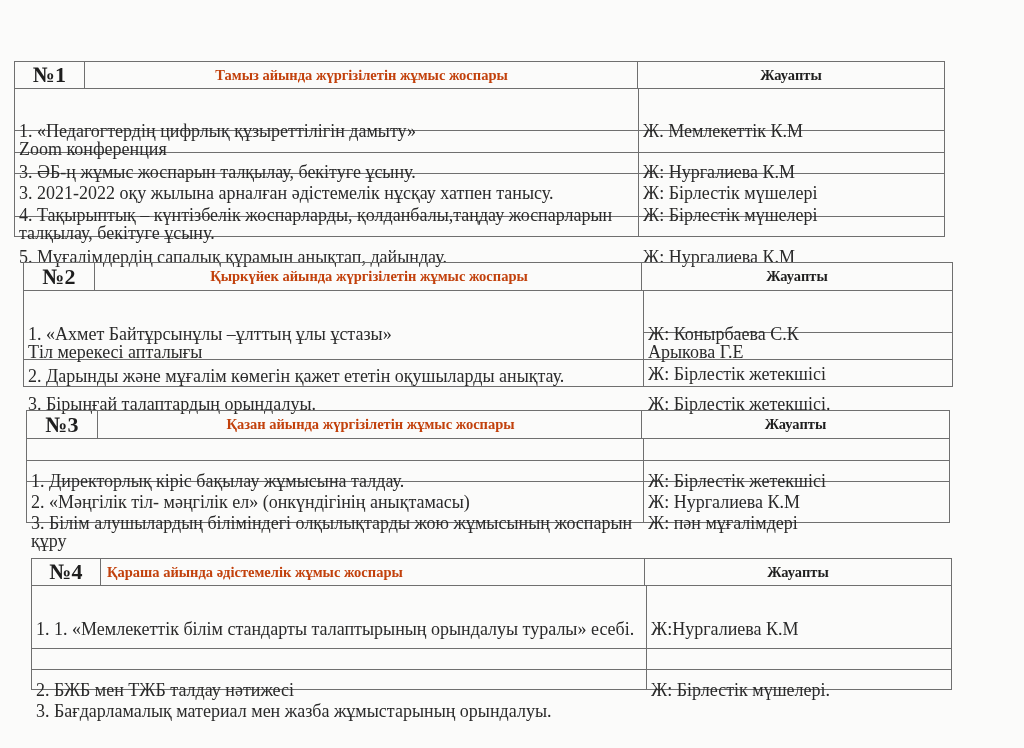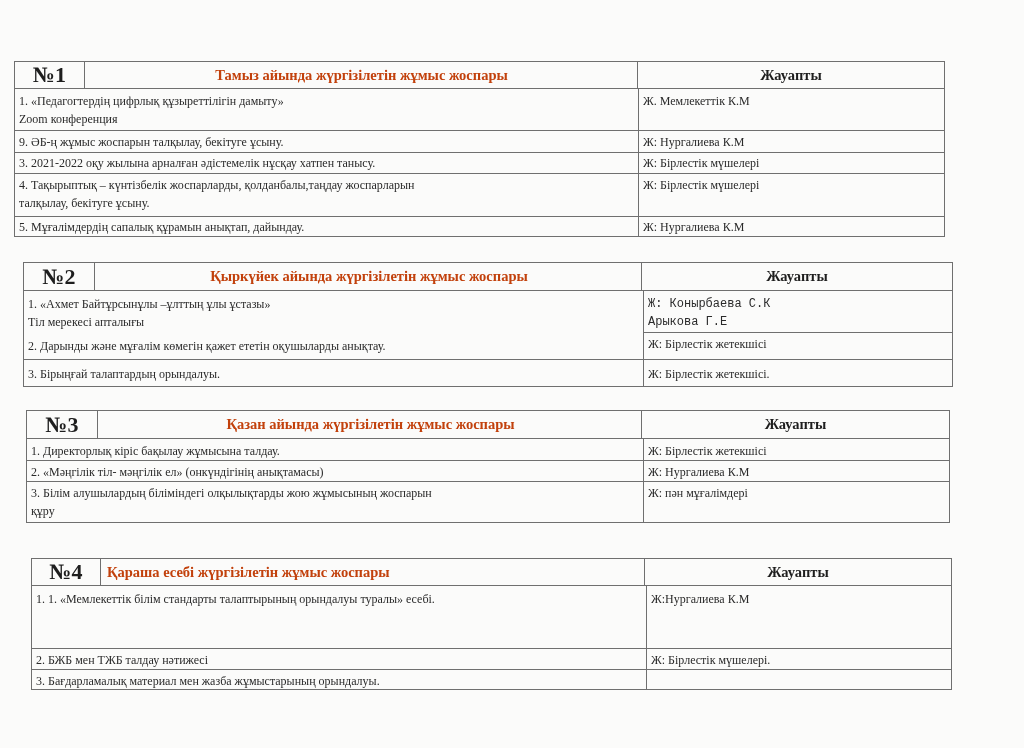--- a/index.html
+++ b/index.html
@@ -9,41 +9,41 @@
   .hdr { position:absolute; left:0; right:0; top:0; border-bottom:1px solid #6f6f6f; box-sizing:border-box; }
   .num { position:absolute; top:0; bottom:0; left:0; border-right:1px solid #6f6f6f; box-sizing:border-box;
          font-weight:bold; font-size:22px; display:flex; align-items:center; justify-content:center; color:#1e1e1e; }
   .ttl { position:absolute; top:0; bottom:0; font-weight:bold; font-size:14.5px; display:flex; align-items:center; color:#c2410c; }
   .ttl.center { justify-content:center; }
   .ttl.left { justify-content:flex-start; padding-left:6px; }
   .resp-h { position:absolute; top:0; bottom:0; right:0; border-left:1px solid #6f6f6f; box-sizing:border-box;
             font-weight:bold; font-size:14.5px; display:flex; align-items:center; justify-content:center; color:#1e1e1e; }
   .vline { position:absolute; width:0; border-left:1px solid #6f6f6f; }
   .hline { position:absolute; height:0; border-top:1px solid #6f6f6f; }
-  .cell { position:absolute; font-size:12px; line-height:18px; padding:2px 4px; box-sizing:border-box; white-space:pre-line; }
+  .cell { position:absolute; font-size:18px; line-height:18px; padding:15px 4px; box-sizing:border-box; white-space:pre-line;margin-top:17px; }
 </style>
 </head>
 <body>
 
 <div class="tbl" style="left:14px; top:61px; width:931px; height:176px;">
   <div class="hdr" style="height:27px;">
     <div class="num" style="width:70px;">№1</div>
     <div class="ttl center" style="left:70px; width:553px;">Тамыз айында жүргізілетін жұмыс жоспары</div>
     <div class="resp-h" style="width:307px;">Жауапты</div>
   </div>
   <div class="vline" style="left:623px; top:27px; height:148px;"></div>
   <div class="hline" style="left:0; right:0; top:68px;"></div>
   <div class="hline" style="left:0; right:0; top:90px;"></div>
   <div class="hline" style="left:0; right:0; top:111px;"></div>
   <div class="hline" style="left:0; right:0; top:154px;"></div>
 
   <div class="cell" style="left:0; top:28px; width:623px;">1. «Педагогтердің цифрлық құзыреттілігін дамыту»
     Zoom  конференция</div>
   <div class="cell" style="left:624px; top:28px; width:306px;">Ж. Мемлекеттік К.М</div>
-  <div class="cell" style="left:0; top:69px; width:623px;">9. ӘБ-ң жұмыс жоспарын талқылау, бекітуге ұсыну.</div>
+  <div class="cell" style="left:0; top:69px; width:623px;">3. ӘБ-ң жұмыс жоспарын талқылау, бекітуге ұсыну.</div>
   <div class="cell" style="left:624px; top:69px; width:306px;">Ж: Нургалиева К.М</div>
   <div class="cell" style="left:0; top:90px; width:623px;">3. 2021-2022 оқу жылына арналған әдістемелік нұсқау хатпен танысу.</div>
   <div class="cell" style="left:624px; top:90px; width:306px;">Ж: Бірлестік  мүшелері</div>
   <div class="cell" style="left:0; top:112px; width:623px;">4. Тақырыптық – күнтізбелік жоспарларды, қолданбалы,таңдау жоспарларын
 талқылау, бекітуге ұсыну.</div>
   <div class="cell" style="left:624px; top:112px; width:306px;">Ж: Бірлестік  мүшелері</div>
   <div class="cell" style="left:0; top:154px; width:623px;">5. Мұғалімдердің сапалық құрамын анықтап, дайындау.</div>
   <div class="cell" style="left:624px; top:154px; width:306px;">Ж: Нургалиева К.М</div>
 </div>
 
@@ -52,21 +52,21 @@
     <div class="num" style="width:71px;">№2</div>
     <div class="ttl center" style="left:71px; width:548px;">Қыркүйек айында жүргізілетін жұмыс жоспары</div>
     <div class="resp-h" style="width:311px;">Жауапты</div>
   </div>
   <div class="vline" style="left:619px; top:28px; height:96px;"></div>
   <div class="hline" style="left:619px; right:0; top:69px;"></div>
   <div class="hline" style="left:0; right:0; top:96px;"></div>
 
   <div class="cell" style="left:0; top:30px; width:619px;">1. «Ахмет Байтұрсынұлы –ұлттың ұлы ұстазы»
 Тіл мерекесі апталығы</div>
-  <div class="cell" style="left:620px; top:30px; width:310px;font-family:Liberation Mono, monospace;">Ж: Конырбаева С.К
+  <div class="cell" style="left:620px; top:30px; width:310px;">Ж: Конырбаева С.К
 Арыкова Г.Е</div>
   <div class="cell" style="left:0; top:72px; width:619px;">2. Дарынды және мұғалім көмегін қажет ететін оқушыларды анықтау.</div>
   <div class="cell" style="left:620px; top:70px; width:310px;">Ж: Бірлестік  жетекшісі</div>
   <div class="cell" style="left:0; top:100px; width:619px;">3. Бірыңғай  талаптардың  орындалуы.</div>
   <div class="cell" style="left:620px; top:100px; width:310px;">Ж: Бірлестік  жетекшісі.</div>
 </div>
 
 <div class="tbl" style="left:26px; top:410px; width:924px; height:113px;">
   <div class="hdr" style="height:28px;">
     <div class="num" style="width:71px;">№3</div>
@@ -82,21 +82,21 @@
   <div class="cell" style="left:0; top:50px; width:616px;">2. «Мәңгілік тіл- мәңгілік ел» (онкүндігінің анықтамасы)</div>
   <div class="cell" style="left:617px; top:50px; width:307px;">Ж: Нургалиева К.М</div>
   <div class="cell" style="left:0; top:71px; width:616px;">3. Білім алушылардың біліміндегі олқылықтарды  жою жұмысының жоспарын
 құру</div>
   <div class="cell" style="left:617px; top:71px; width:307px;">Ж: пән мұғалімдері</div>
 </div>
 
 <div class="tbl" style="left:31px; top:558px; width:921px; height:132px;">
   <div class="hdr" style="height:27px;">
     <div class="num" style="width:69px;">№4</div>
-    <div class="ttl left" style="left:69px; width:545px;">Қараша есебі жүргізілетін жұмыс жоспары</div>
+    <div class="ttl left" style="left:69px; width:545px;">Қараша айында әдістемелік жұмыс жоспары</div>
     <div class="resp-h" style="width:307px;">Жауапты</div>
   </div>
   <div class="vline" style="left:614px; top:27px; height:104px;"></div>
   <div class="hline" style="left:0; right:0; top:89px;"></div>
   <div class="hline" style="left:0; right:0; top:110px;"></div>
 
   <div class="cell" style="left:0; top:29px; width:614px;">1. 1. «Мемлекеттік білім стандарты талаптырының орындалуы туралы» есебі.</div>
   <div class="cell" style="left:615px; top:29px; width:306px;">Ж:Нургалиева К.М</div>
   <div class="cell" style="left:0; top:90px; width:614px;">2. БЖБ мен ТЖБ талдау нәтижесі</div>
   <div class="cell" style="left:615px; top:90px; width:306px;">Ж: Бірлестік  мүшелері.</div>

